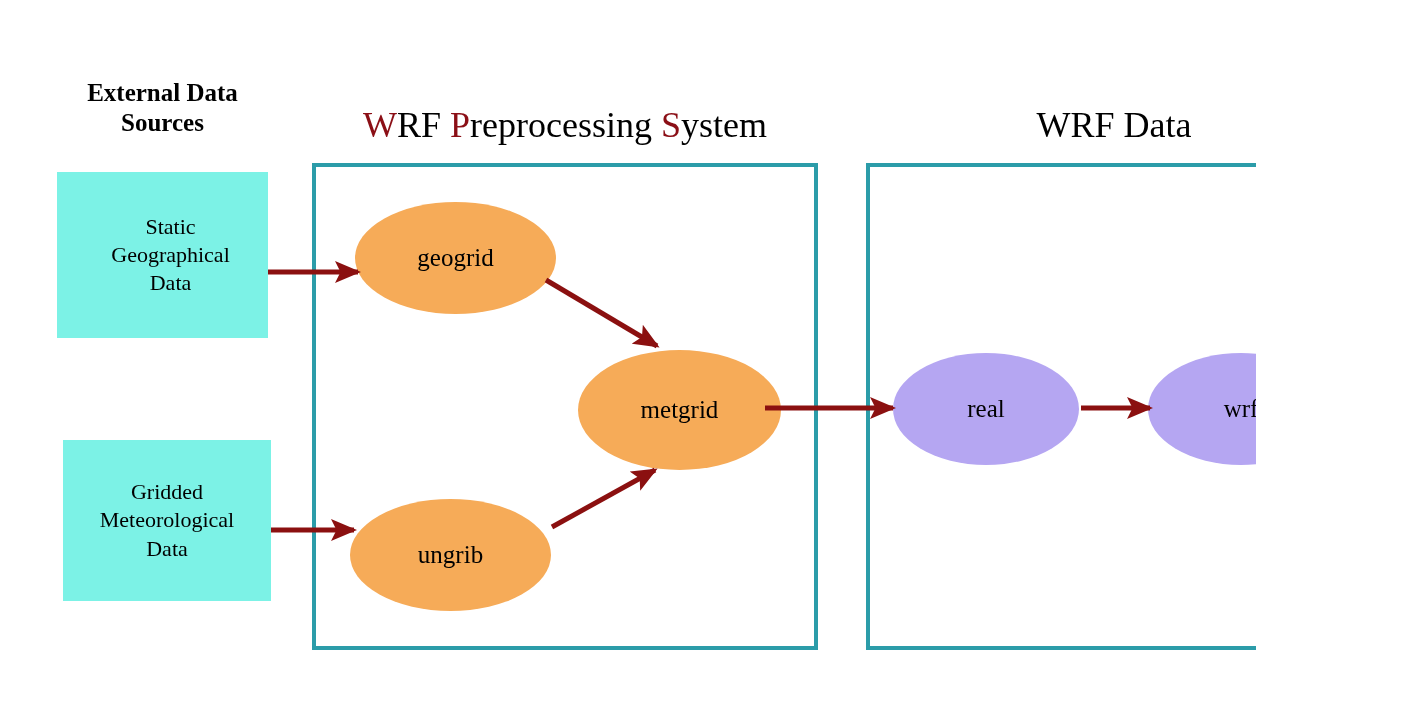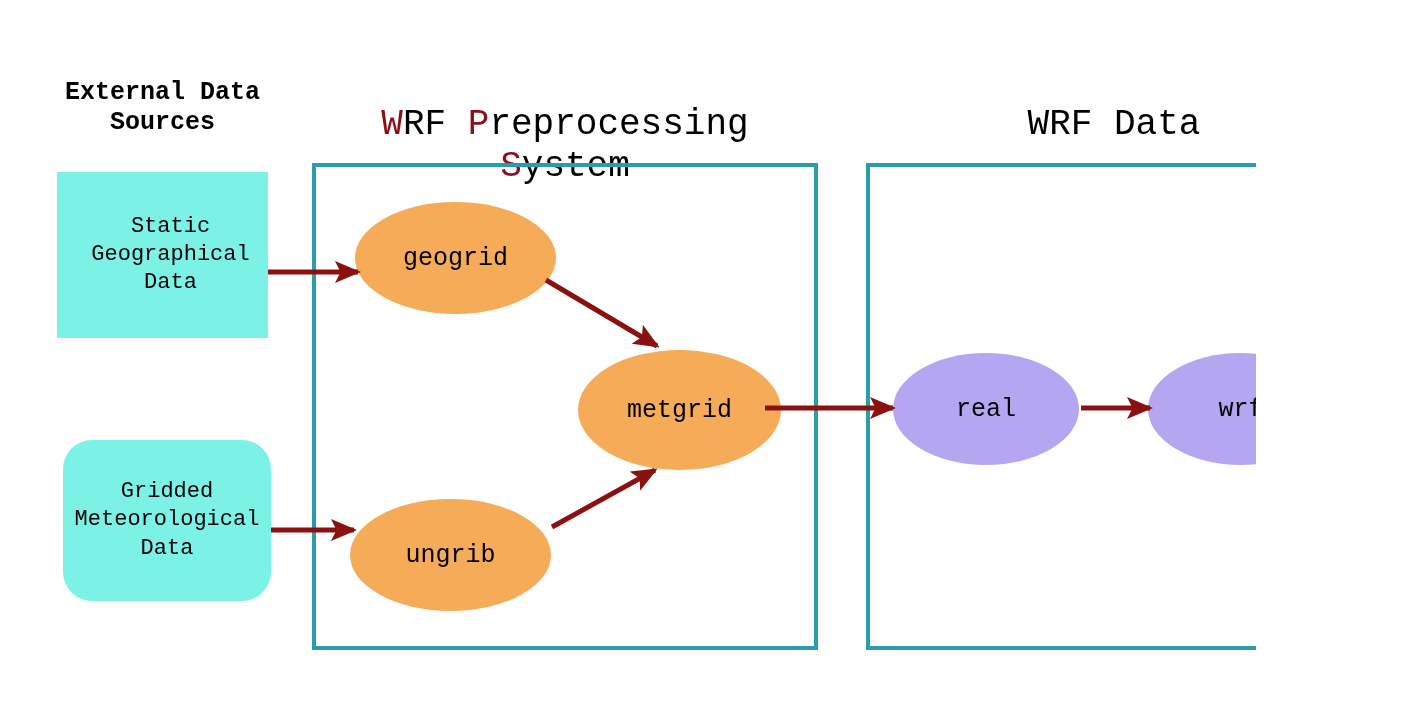--- a/index.html
+++ b/index.html
@@ -7,21 +7,21 @@
     margin: 0;
     padding: 0;
     background: #ffffff;
   }
   #canvas {
     position: relative;
     width: 1256px;
     height: 720px;
     background: #ffffff;
     overflow: hidden;
-    font-family: Liberation Mono, monospace;
+    font-family: Liberation Serif, serif;
   }
 
   
   .heading {
     position: absolute;
     text-align: center;
     color: #000000;
     line-height: 1.18;
     white-space: pre-line;
   }
@@ -68,21 +68,21 @@
     align-items: center;
     justify-content: center;
     text-align: center;
     color: #000000;
     font-size: 22px;
     line-height: 1.28;
     white-space: pre-line;
     box-sizing: border-box;
   }
   #source-static { left: 57px;  top: 172px; width: 211px; height: 166px; padding-left: 16px; }
-  #source-grid   { left: 63px;  top: 440px; width: 208px; height: 161px; border-radius: 29px; }
+  #source-grid   { left: 63px;  top: 440px; width: 208px; height: 161px; }
 
   
   .node {
     position: absolute;
     border-radius: 50%;
     display: flex;
     align-items: center;
     justify-content: center;
     text-align: center;
     color: #000000;

